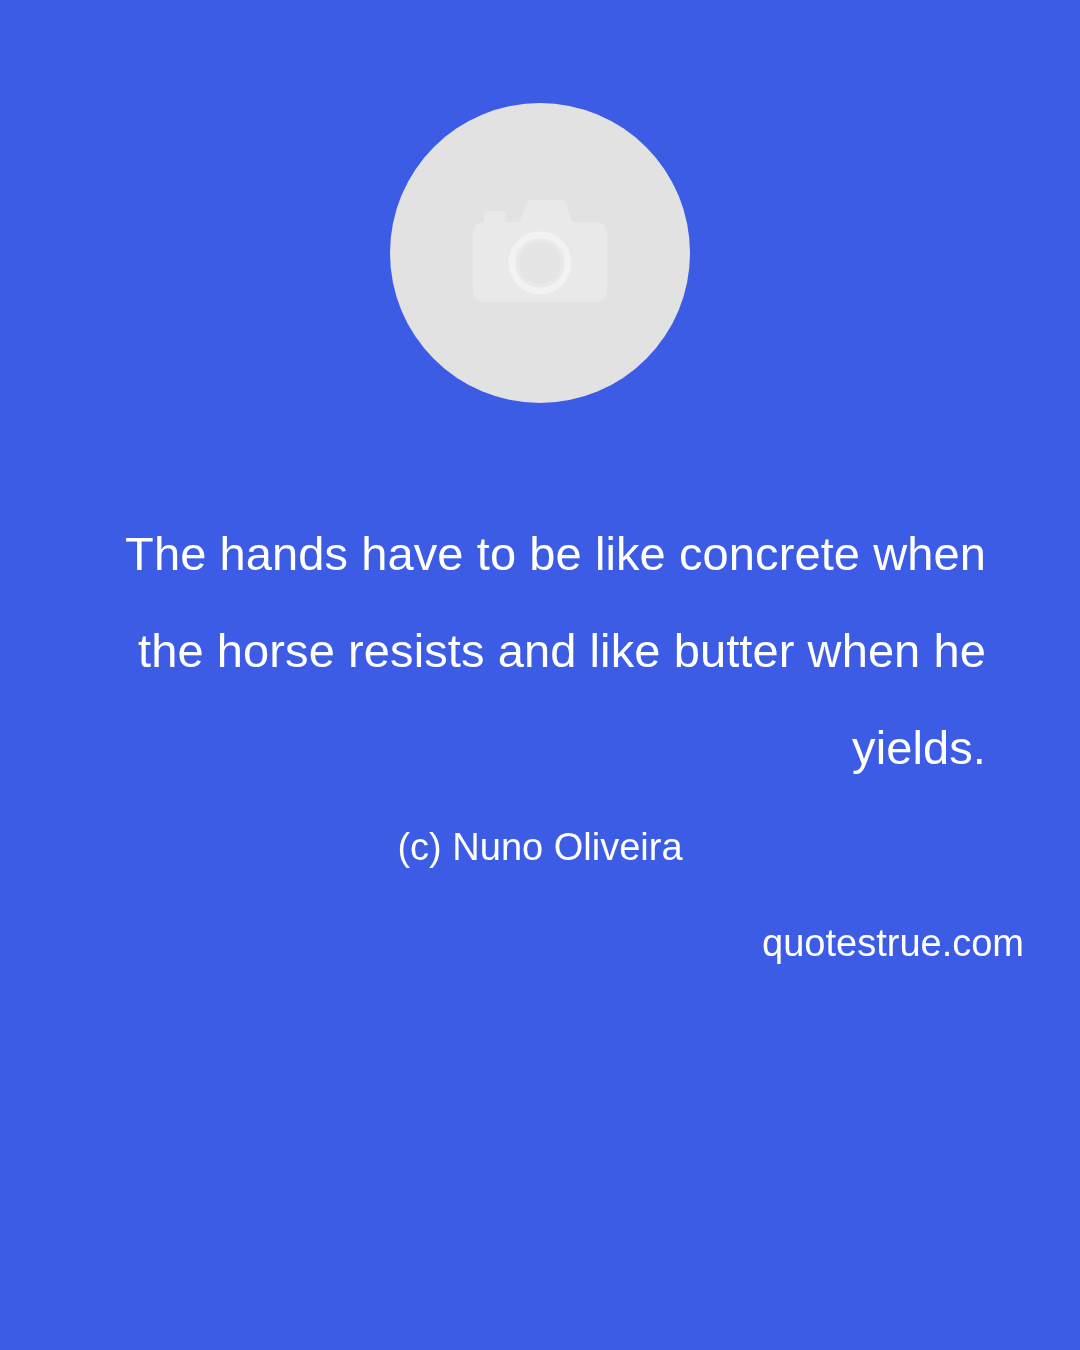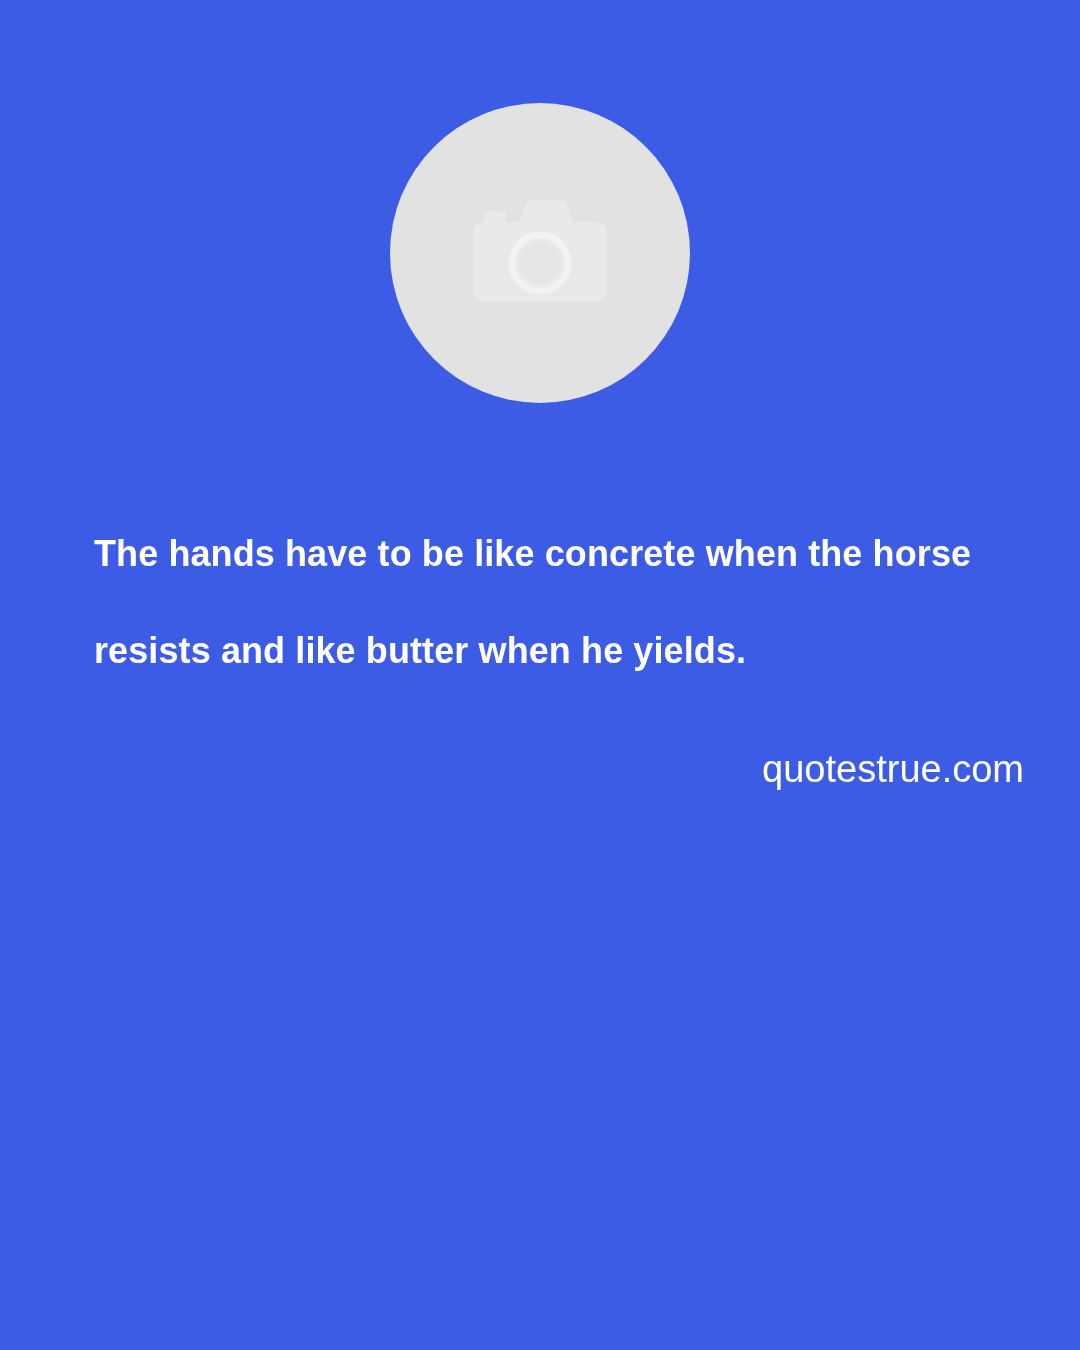--- a/index.html
+++ b/index.html
@@ -59,25 +59,25 @@
     left: 0;
     width: 1080px;
     text-align: center;
     padding: 0 56px;
     box-sizing: border-box;
   }
 
   #quote-text {
     margin: 0;
     color: #ffffff;
-    font-size: 36px;
+    font-size: 47px;
     line-height: 97px;
-    font-weight: 700;
+    font-weight: 400;
     letter-spacing: 0.1px;
-    text-align: left;
+    text-align: right;
     padding: 0 38px;
     box-sizing: border-box;
   }
 
   #author-line {
     margin: 0;
     margin-top: 25px;
     color: #ffffff;
     font-size: 38px;
     line-height: 52px;
@@ -112,16 +112,17 @@
 
         <circle cx="70" cy="65" r="28" fill="none" stroke="#f2f2f2" stroke-width="7"></circle>
 
         <circle cx="70" cy="65" r="21" fill="#e5e5e5"></circle>
       </svg>
     </div>
   </div>
 
   <div id="text-block">
     <p id="quote-text">The hands have to be like concrete when the horse resists and like butter when he yields.</p>
+    <p id="author-line">(c) Nuno Oliveira</p>
     <p id="site-line">quotestrue.com</p>
   </div>
 
 </div>
 
 </body></html>

